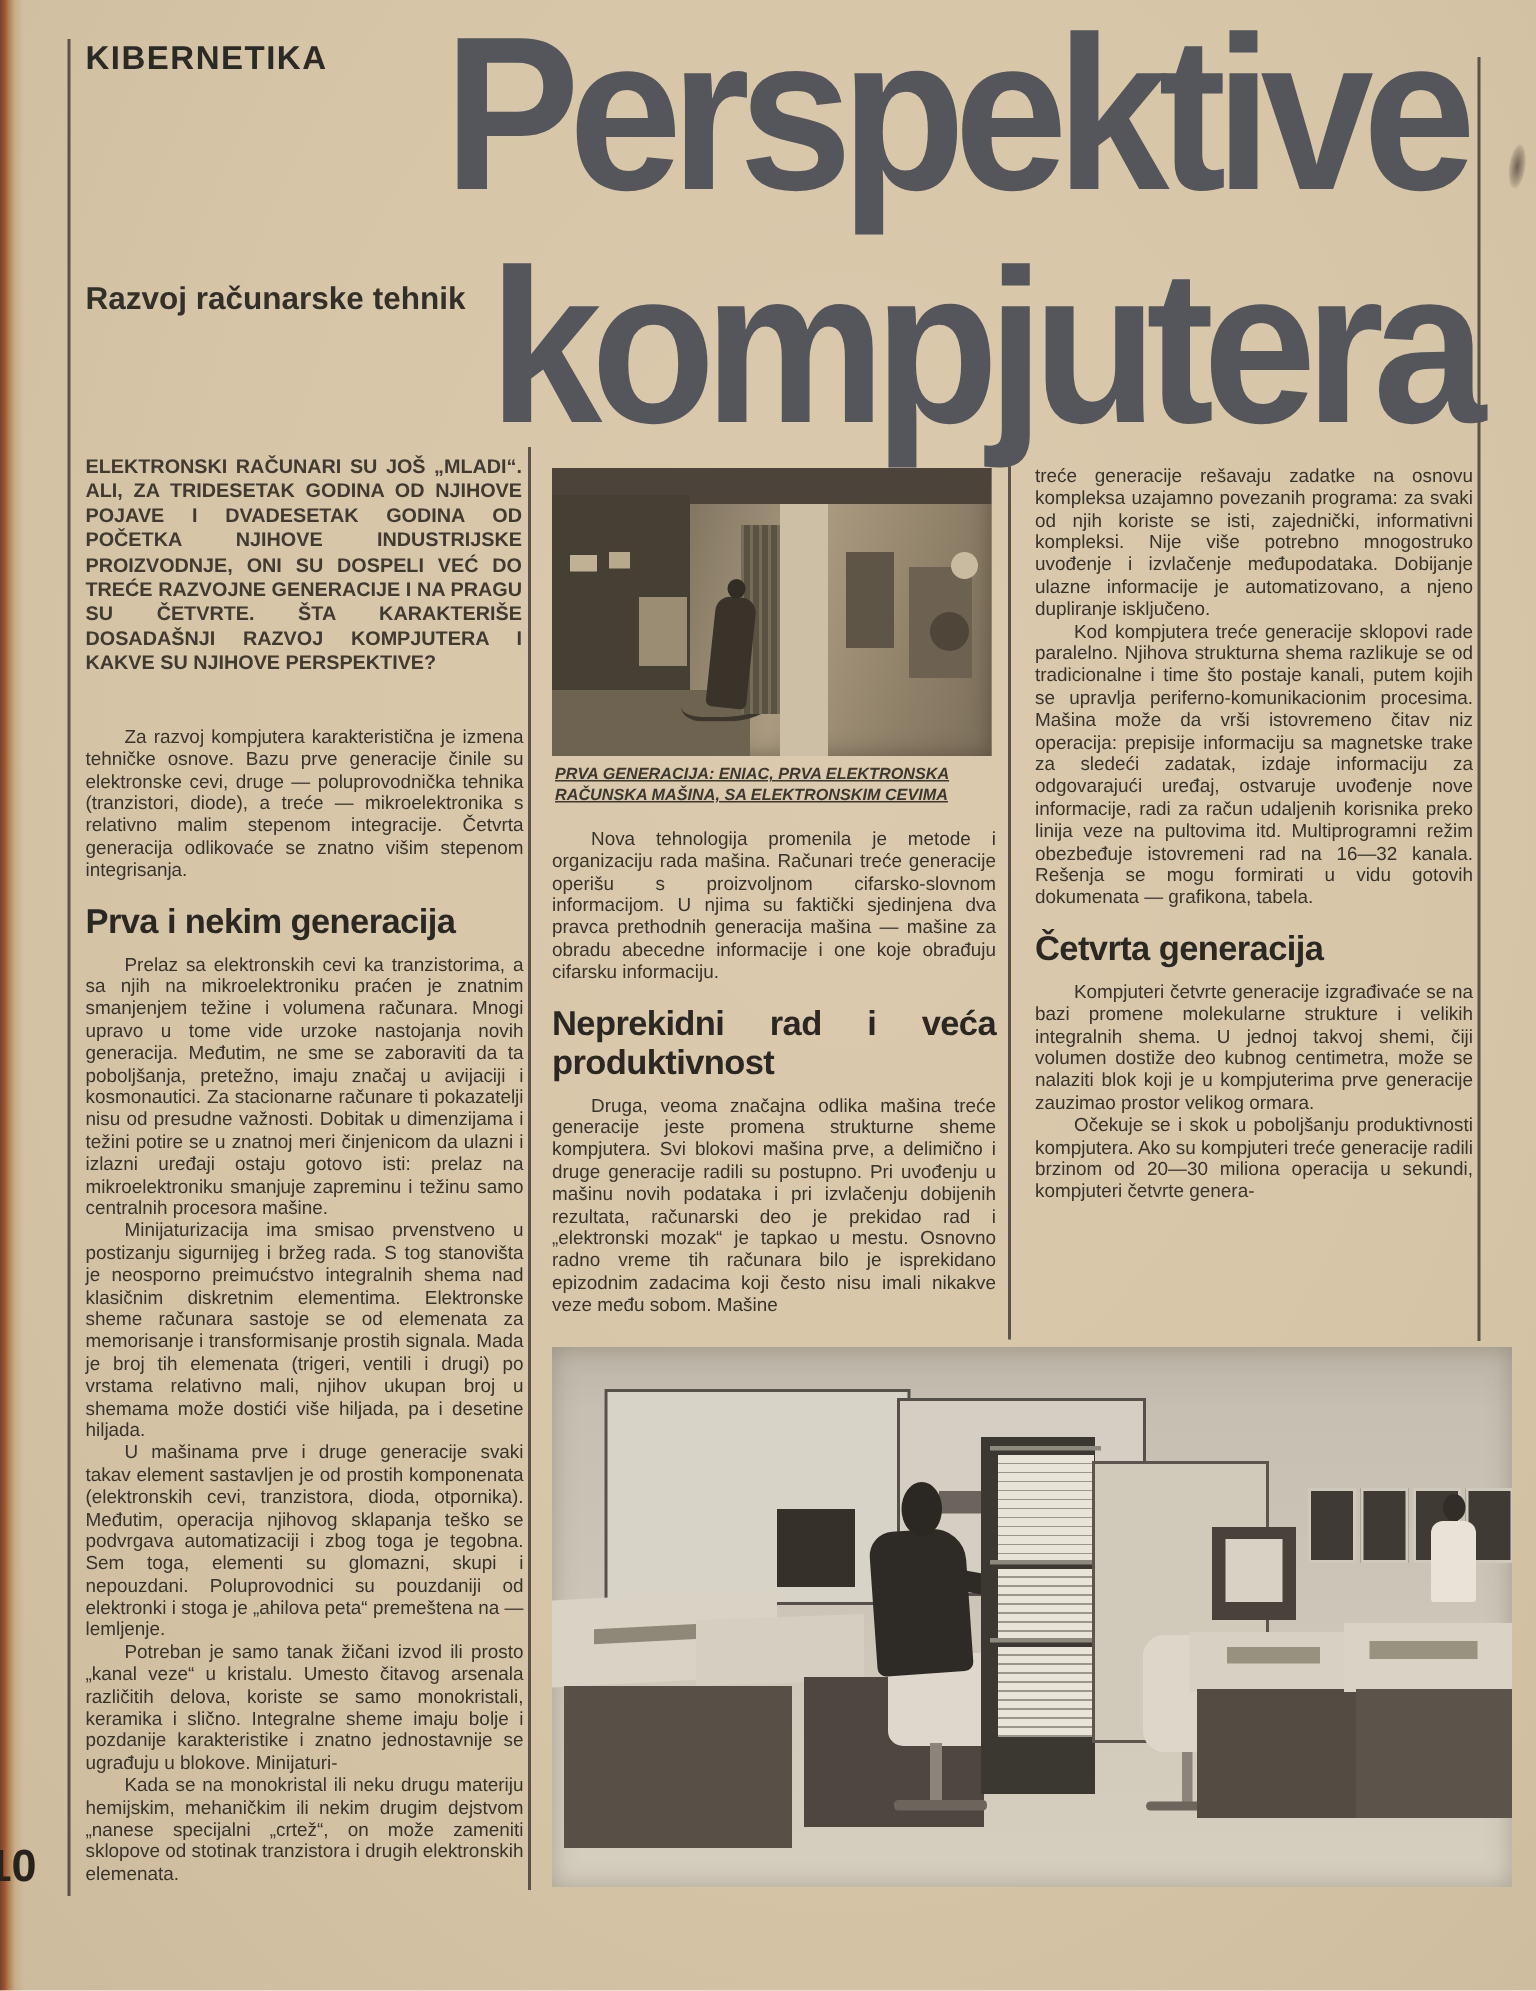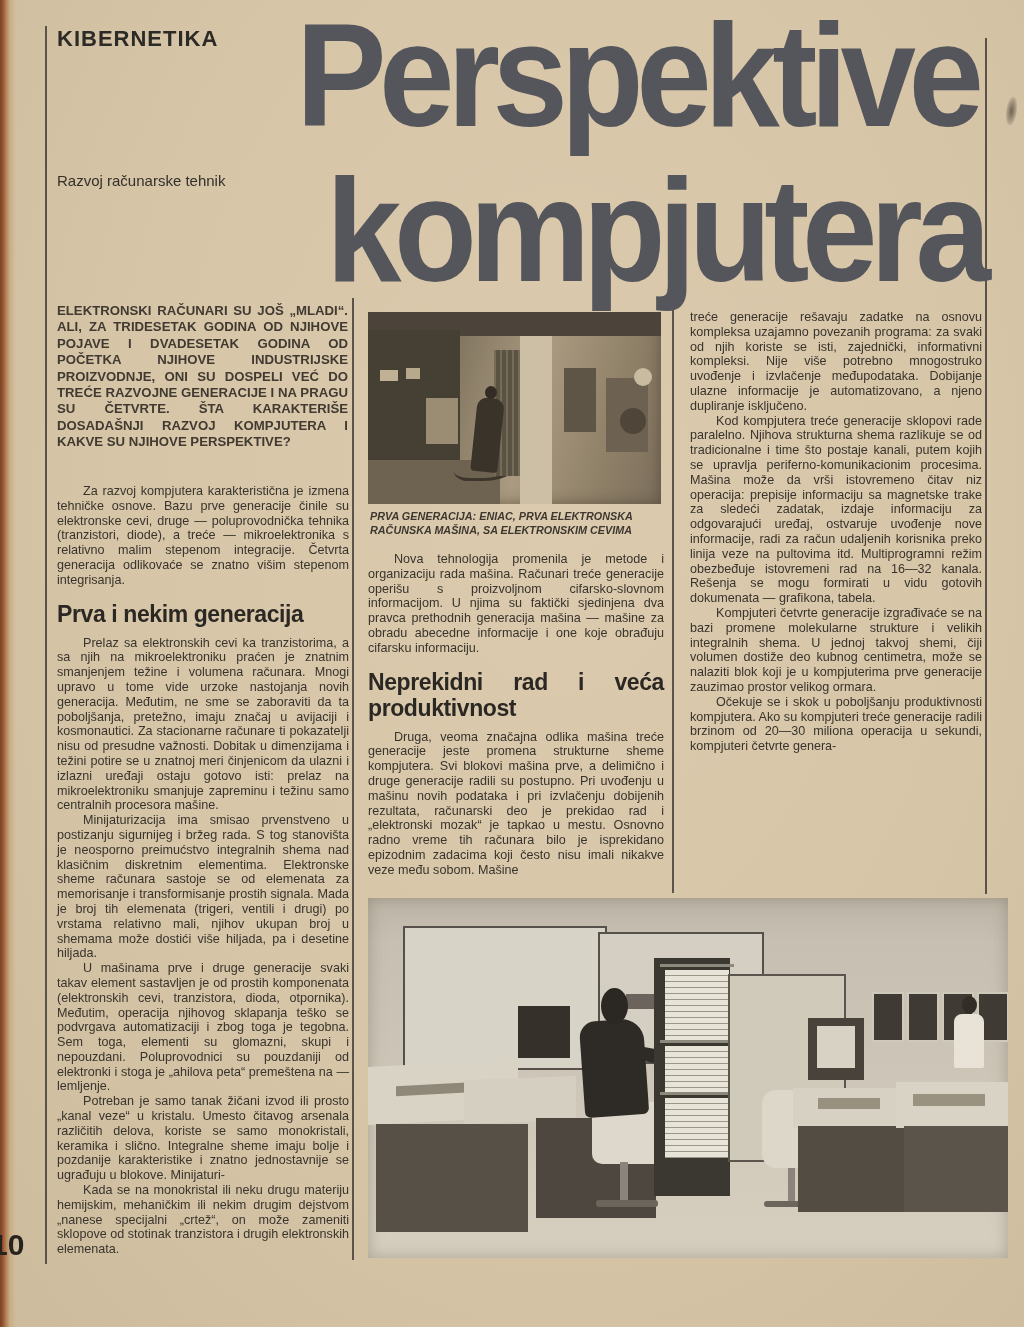--- a/index.html
+++ b/index.html
@@ -11,40 +11,40 @@
   .binding{position:absolute;left:0;top:0;width:16px;height:100%;
     background:linear-gradient(90deg,#6e4632 0px,#a0522d 3px,#b08257 6px,#c9ad87 10px,rgba(215,197,170,0) 16px);}
   .rule{position:absolute;width:2px;background:#45403a;opacity:.85;}
   .rule-left{left:45px;top:26px;height:1238px;}
   .rule-c12{left:352px;top:298px;height:962px;}
   .rule-c23{left:672px;top:298px;height:595px;}
   .rule-right{left:985px;top:38px;height:856px;}
 
   .kicker{position:absolute;left:57px;top:26px;font-size:22px;font-weight:bold;
     letter-spacing:1px;color:#2c2a26;}
-  .subtitle{position:absolute;left:57px;top:172px;font-size:15px;font-weight:normal;color:#33302a;}
+  .subtitle{position:absolute;left:57px;top:188px;font-size:21px;font-weight:bold;color:#33302a;}
   .title{position:absolute;font-weight:bold;color:#55565c;line-height:1;white-space:nowrap;
     letter-spacing:-8px;transform:scaleX(.93);transform-origin:left top;}
   .title1{left:296px;top:3px;font-size:146px;}
   .title2{left:326px;top:158px;font-size:146px;}
 
   .lead{position:absolute;left:57px;top:303px;width:291px;
     font-size:13.2px;line-height:16.4px;font-weight:bold;text-align:justify;color:#403a31;}
 
   .col{position:absolute;font-size:12.6px;line-height:14.8px;text-align:justify;color:#38342c;}
   .col1{left:57px;top:484px;width:292px;}
   .col2{left:368px;top:552px;width:296px;}
   .col3{left:690px;top:310px;width:292px;}
   .col p{margin:0;}
   .ind{text-indent:26px;}
   .col h2{font-size:23px;line-height:26px;margin:13px 0 9px;letter-spacing:-.4px;color:#2b2823;}
   .h2b{margin-top:26px !important;}
 
   .caption{position:absolute;left:370px;top:510px;width:288px;
-    font-size:10.8px;line-height:13.5px;font-weight:bold;font-style:italic;color:#3c372f;}
+    font-size:10.8px;line-height:13.5px;font-weight:bold;font-style:italic;color:#3c372f;text-decoration:underline;}
 
   .pagenum{position:absolute;left:-9px;top:1228px;font-size:30px;font-weight:bold;color:#26231f;}
 
   
   .photo1{position:absolute;left:368px;top:312px;width:293px;height:192px;overflow:hidden;
     background:linear-gradient(105deg,#6b6051 0%,#857862 30%,#a99a80 55%,#8f8068 80%,#7c6f5c 100%);
     box-shadow:inset 0 0 14px rgba(60,50,35,.5);}
   .photo1 div{position:absolute;}
   .p1-ceiling{left:0;top:0;width:100%;height:24px;background:#4c443a;}
   .p1-lwall{left:0;top:18px;width:92px;height:150px;background:#463f33;}
@@ -162,20 +162,21 @@
 
 <div class="col col2">
   <p class="ind">Nova tehnologija promenila je metode i organizaciju rada mašina. Računari treće generacije operišu s proizvoljnom cifarsko-slovnom informacijom. U njima su faktički sjedinjena dva pravca prethodnih generacija mašina — mašine za obradu abecedne informacije i one koje obrađuju cifarsku informaciju.</p>
   <h2>Neprekidni rad i veća produktivnost</h2>
   <p class="ind">Druga, veoma značajna odlika mašina treće generacije jeste promena strukturne sheme kompjutera. Svi blokovi mašina prve, a delimično i druge generacije radili su postupno. Pri uvođenju u mašinu novih podataka i pri izvlačenju dobijenih rezultata, računarski deo je prekidao rad i „elektronski mozak“ je tapkao u mestu. Osnovno radno vreme tih računara bilo je isprekidano epizodnim zadacima koji često nisu imali nikakve veze među sobom. Mašine</p>
 </div>
 
 <div class="col col3">
   <p>treće generacije rešavaju zadatke na osnovu kompleksa uzajamno povezanih programa: za svaki od njih koriste se isti, zajednički, informativni kompleksi. Nije više potrebno mnogostruko uvođenje i izvlačenje međupodataka. Dobijanje ulazne informacije je automatizovano, a njeno dupliranje isključeno.</p>
   <p class="ind">Kod kompjutera treće generacije sklopovi rade paralelno. Njihova strukturna shema razlikuje se od tradicionalne i time što postaje kanali, putem kojih se upravlja periferno-komunikacionim procesima. Mašina može da vrši istovremeno čitav niz operacija: prepisije informaciju sa magnetske trake za sledeći zadatak, izdaje informaciju za odgovarajući uređaj, ostvaruje uvođenje nove informacije, radi za račun udaljenih korisnika preko linija veze na pultovima itd. Multiprogramni režim obezbeđuje istovremeni rad na 16—32 kanala. Rešenja se mogu formirati u vidu gotovih dokumenata — grafikona, tabela.</p>
+  <h2>Četvrta generacija</h2>
   <p class="ind">Kompjuteri četvrte generacije izgrađivaće se na bazi promene molekularne strukture i velikih integralnih shema. U jednoj takvoj shemi, čiji volumen dostiže deo kubnog centimetra, može se nalaziti blok koji je u kompjuterima prve generacije zauzimao prostor velikog ormara.</p>
   <p class="ind">Očekuje se i skok u poboljšanju produktivnosti kompjutera. Ako su kompjuteri treće generacije radili brzinom od 20—30 miliona operacija u sekundi, kompjuteri četvrte genera-</p>
 </div>
 
 <div class="photo2">
   <div class="p2-wall1"></div>
   <div class="p2-wall2"></div>
   <div class="p2-beam"></div>
   <div class="p2-monl"></div>
   <div class="p2-deskl"></div>

